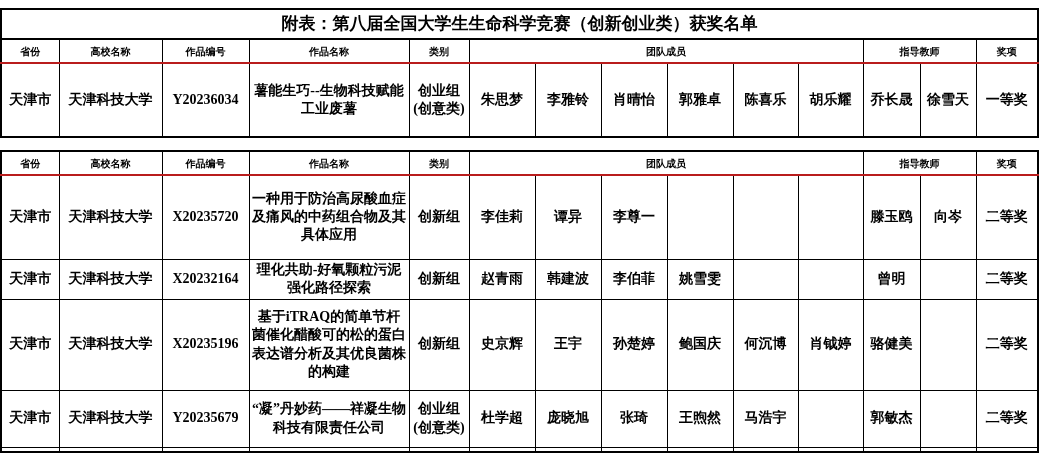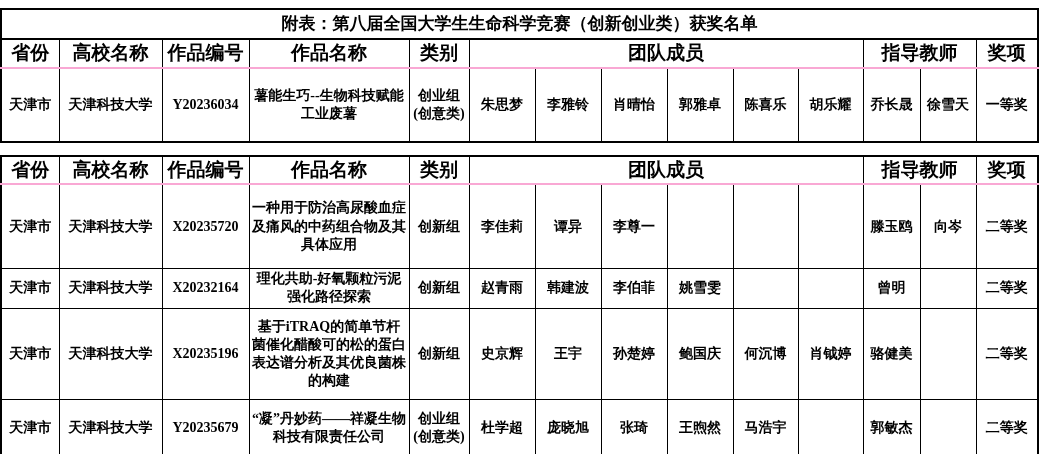--- a/index.html
+++ b/index.html
@@ -34,23 +34,23 @@
     overflow: hidden;
     word-break: break-all;
   }
   tr.title-row td {
     font-size: 17px;
     height: 26px;
     border-bottom: 2px solid #000;
     font-weight: bold;
   }
   tr.head th {
-    font-size: 19px;
+    font-size: 10px;
     height: 20px;
-    border-bottom: 2px solid #f9a8d4;
+    border-bottom: 2px solid #b91c1c;
   }
   .category { white-space: pre-line; margin-top: 13px; }
   .gap { height: 12px; }
   tr.h74 { height: 74px; }
   tr.h84 { height: 84px; }
   tr.h40 { height: 40px; }
   tr.h91 { height: 91px; }
   tr.h57 { height: 57px; }
   tr.hstub { height: 5px; }
 </style>

